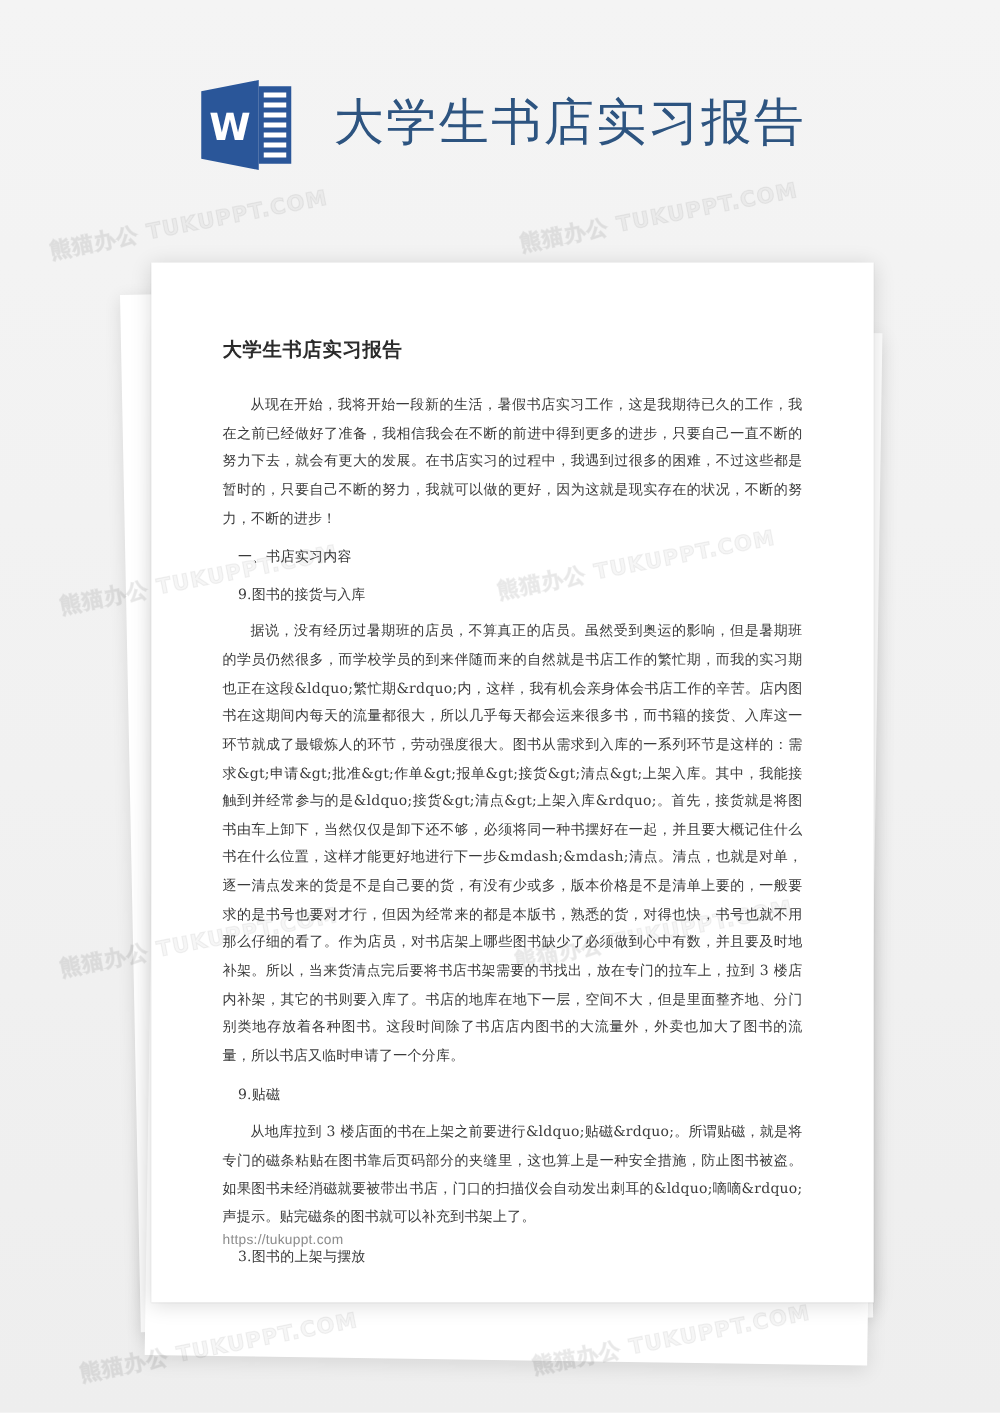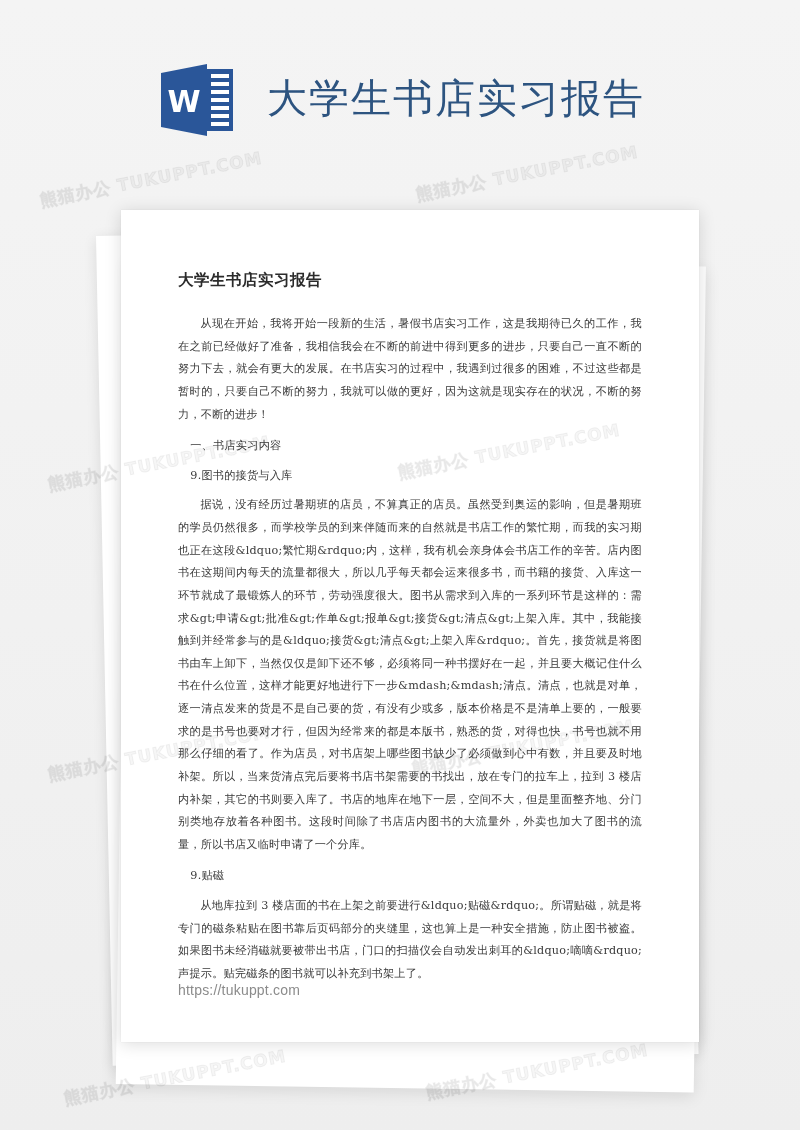--- a/index.html
+++ b/index.html
@@ -139,21 +139,21 @@
   }
   .para.subheading {
     text-indent: 1.1em;
     margin: 0 0 7px 0;
   }
 
   .footer-url {
     position: absolute;
     left: 57px;
     bottom: 44px;
-    font-size: 14px;
+    font-size: 11px;
     color: #8b8b8b;
     font-family: "Liberation Sans", "DejaVu Sans", sans-serif;
     letter-spacing: 0.2px;
   }
 </style>
 </head>
 <body>
 
 <div id="stage">
 
@@ -184,20 +184,21 @@
     <div class="page-inner">
 
       <div class="doc-title">大学生书店实习报告</div>
 
       <p class="para indent">从现在开始，我将开始一段新的生活，暑假书店实习工作，这是我期待已久的工作，我在之前已经做好了准备，我相信我会在不断的前进中得到更多的进步，只要自己一直不断的努力下去，就会有更大的发展。在书店实习的过程中，我遇到过很多的困难，不过这些都是暂时的，只要自己不断的努力，我就可以做的更好，因为这就是现实存在的状况，不断的努力，不断的进步！</p>
       <p class="para heading">一、书店实习内容</p>
       <p class="para subheading">9.图书的接货与入库</p>
       <p class="para indent">据说，没有经历过暑期班的店员，不算真正的店员。虽然受到奥运的影响，但是暑期班的学员仍然很多，而学校学员的到来伴随而来的自然就是书店工作的繁忙期，而我的实习期也正在这段&amp;ldquo;繁忙期&amp;rdquo;内，这样，我有机会亲身体会书店工作的辛苦。店内图书在这期间内每天的流量都很大，所以几乎每天都会运来很多书，而书籍的接货、入库这一环节就成了最锻炼人的环节，劳动强度很大。图书从需求到入库的一系列环节是这样的：需求&amp;gt;申请&amp;gt;批准&amp;gt;作单&amp;gt;报单&amp;gt;接货&amp;gt;清点&amp;gt;上架入库。其中，我能接触到并经常参与的是&amp;ldquo;接货&amp;gt;清点&amp;gt;上架入库&amp;rdquo;。首先，接货就是将图书由车上卸下，当然仅仅是卸下还不够，必须将同一种书摆好在一起，并且要大概记住什么书在什么位置，这样才能更好地进行下一步&amp;mdash;&amp;mdash;清点。清点，也就是对单，逐一清点发来的货是不是自己要的货，有没有少或多，版本价格是不是清单上要的，一般要求的是书号也要对才行，但因为经常来的都是本版书，熟悉的货，对得也快，书号也就不用那么仔细的看了。作为店员，对书店架上哪些图书缺少了必须做到心中有数，并且要及时地补架。所以，当来货清点完后要将书店书架需要的书找出，放在专门的拉车上，拉到 3 楼店内补架，其它的书则要入库了。书店的地库在地下一层，空间不大，但是里面整齐地、分门别类地存放着各种图书。这段时间除了书店店内图书的大流量外，外卖也加大了图书的流量，所以书店又临时申请了一个分库。</p>
       <p class="para subheading">9.贴磁</p>
       <p class="para indent">从地库拉到 3 楼店面的书在上架之前要进行&amp;ldquo;贴磁&amp;rdquo;。所谓贴磁，就是将专门的磁条粘贴在图书靠后页码部分的夹缝里，这也算上是一种安全措施，防止图书被盗。如果图书未经消磁就要被带出书店，门口的扫描仪会自动发出刺耳的&amp;ldquo;嘀嘀&amp;rdquo;声提示。贴完磁条的图书就可以补充到书架上了。</p>
+      <p class="para subheading">3.图书的上架与摆放</p>
 
     </div>
     <div class="footer-url">https://tukuppt.com</div>
   </div>
 
   <div class="wm-layer">
       <span class="wm" style="left: 38px; top: 168px;">熊猫办公 TUKUPPT.COM</span>
       <span class="wm" style="left: 414px; top: 162px;">熊猫办公 TUKUPPT.COM</span>
       <span class="wm" style="left: 46px; top: 452px;">熊猫办公 TUKUPPT.COM</span>
       <span class="wm" style="left: 396px; top: 440px;">熊猫办公 TUKUPPT.COM</span>

